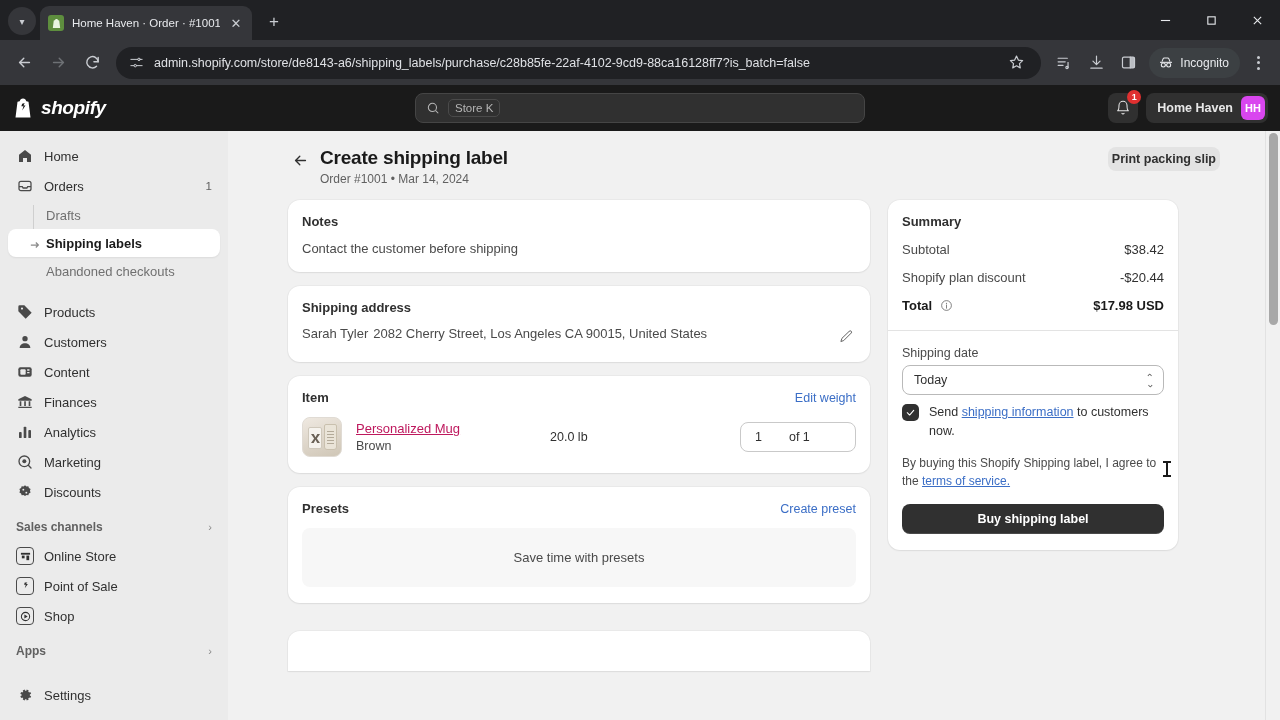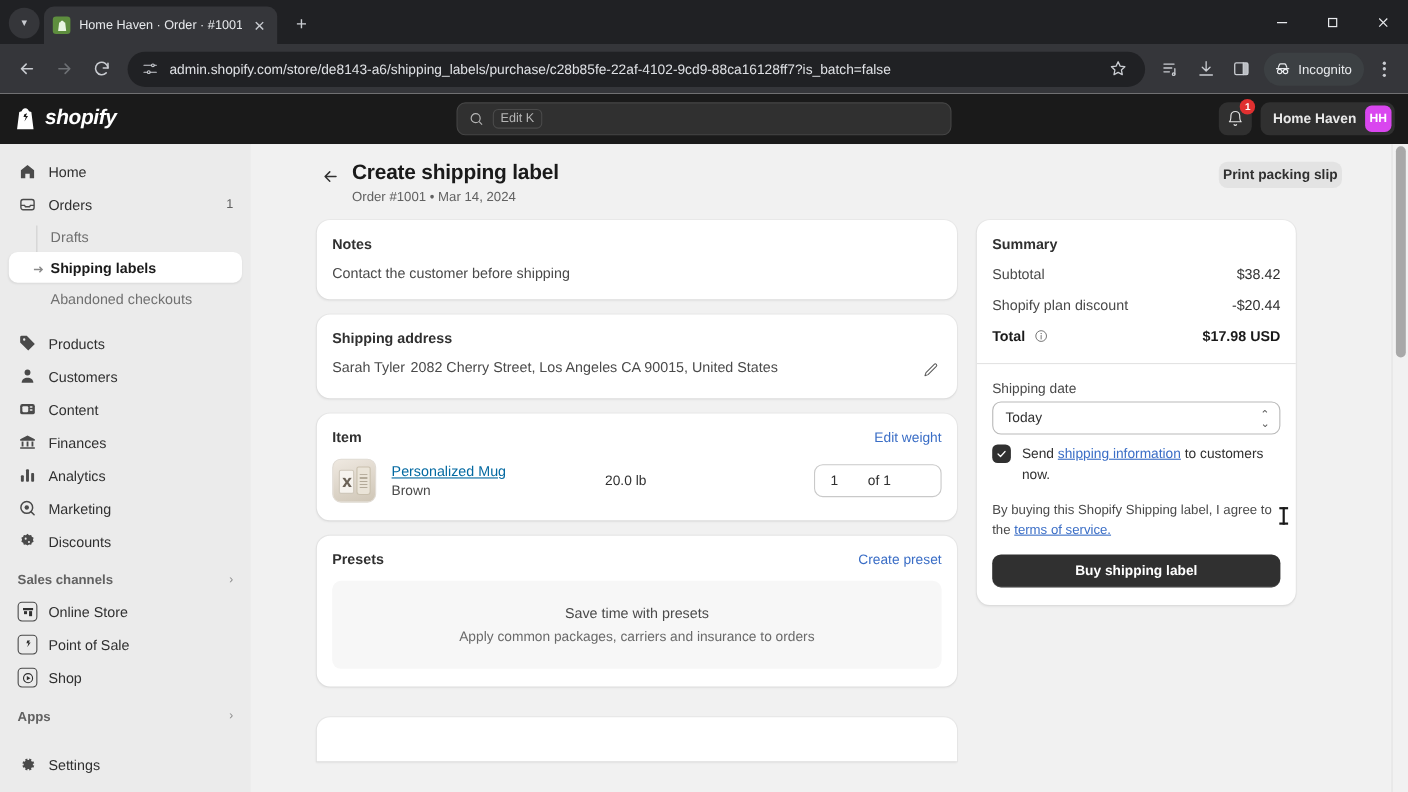--- a/index.html
+++ b/index.html
@@ -121,21 +121,21 @@
   .editicon svg { width: 15px; height: 15px; fill:none;stroke:currentColor;stroke-width:1.5;stroke-linecap:round;stroke-linejoin:round;}
 
   .itemrow { display: flex; align-items: center; margin-top: 12px; gap: 0; }
   .thumb { width: 40px; height: 40px; border-radius: 8px; overflow:hidden; flex:0 0 40px; background:#e8e2da; position: relative; border: 1px solid #e0dbd4; }
   .thumb .t-bg { position:absolute; inset:0; background: linear-gradient(160deg,#efe9e1 0%, #ddd5c9 55%, #cfc6b6 100%); }
   .thumb .t-mug { position:absolute; left:5px; top:9px; width:14px; height:22px; background:#f6f3ee; border:1px solid #cfc8bb; border-radius:2px;}
   .thumb .t-mug:after { content:''; position:absolute; left:2px; top:6px; width:9px; height:9px; background:#6b6257; clip-path: polygon(0 0,30% 0,50% 35%,70% 0,100% 0,65% 50%,100% 100%,70% 100%,50% 65%,30% 100%,0 100%,35% 50%); }
   .thumb .t-jar { position:absolute; right:4px; top:6px; width:13px; height:26px; background:#eae4d8; border:1px solid #c9c0ae; border-radius: 2px 2px 3px 3px;}
   .thumb .t-jar:after { content:''; position:absolute; left:2px; top:6px; right:2px; height:13px; background: repeating-linear-gradient(to bottom,#b3aa99 0 1px, transparent 1px 3px); }
   .itemmeta { margin-left: 14px; display:flex; flex-direction:column; gap:3px; }
-  .itemname { font-size: 13px; color: #0369a1; text-decoration: underline; }
+  .itemname { font-size: 13px; color: #be185d; text-decoration: underline; }
   .itemvar { font-size: 12.5px; color: #4a4a4a; }
   .itemwt { font-size: 12.5px; color: #303030; margin-left: 90px; }
   .stepper { margin-left: auto; width: 116px; height: 30px; border: 1px solid #c9c9c9; border-radius: 8px; display:flex; align-items:center; background:#fff; }
   .stepper .qv { font-size: 12.5px; color: #303030; padding-left: 14px; }
   .stepper .qof { font-size: 12.5px; color: #303030; margin-left: 27px; }
 
   .presetbox { margin-top: 12px; background: #f7f7f7; border-radius: 8px; padding: 22px 10px; display:flex; flex-direction: column; align-items:center; gap: 7px; }
   .presetbox .l1 { font-size: 13px; color: #4a4a4a; }
   .presetbox .l2 { font-size: 12.5px; color: #6a6a6a; }
 
@@ -288,21 +288,21 @@
         </span>
         <span class="wordmark">shopify</span>
       </div>
       <div class="topsearch">
         <span class="sicon">
           <svg viewBox="0 0 24 24">
               <circle cx="11" cy="11" r="7"></circle>
               <path d="M16.5 16.5L21 21"></path>
             </svg>
         </span>
-        <span class="skbd">Edit K</span>
+        <span class="skbd">Store K</span>
       </div>
       <div class="topright">
         <div class="bellwrap">
           <svg viewBox="0 0 24 24">
               <path d="M18 8a6 6 0 10-12 0c0 7-2 8-2 8h16s-2-1-2-8z"></path>
               <path d="M13.7 20a2 2 0 01-3.4 0"></path>
             </svg>
           <span class="bellbadge">1</span>
         </div>
         <div class="storechip">
@@ -533,21 +533,20 @@
                 </div>
               </div>
 
               <div class="card">
                 <div class="cardrow">
                   <span class="cardtitle">Presets</span>
                   <span class="linkact">Create preset</span>
                 </div>
                 <div class="presetbox">
                   <div class="l1">Save time with presets</div>
-                  <div class="l2">Apply common packages, carriers and insurance to orders</div>
                 </div>
               </div>
 
               <div class="ghostcard"></div>
             </div>
 
             <div class="colR">
               <div class="card">
                 <div class="cardtitle">Summary</div>
 

